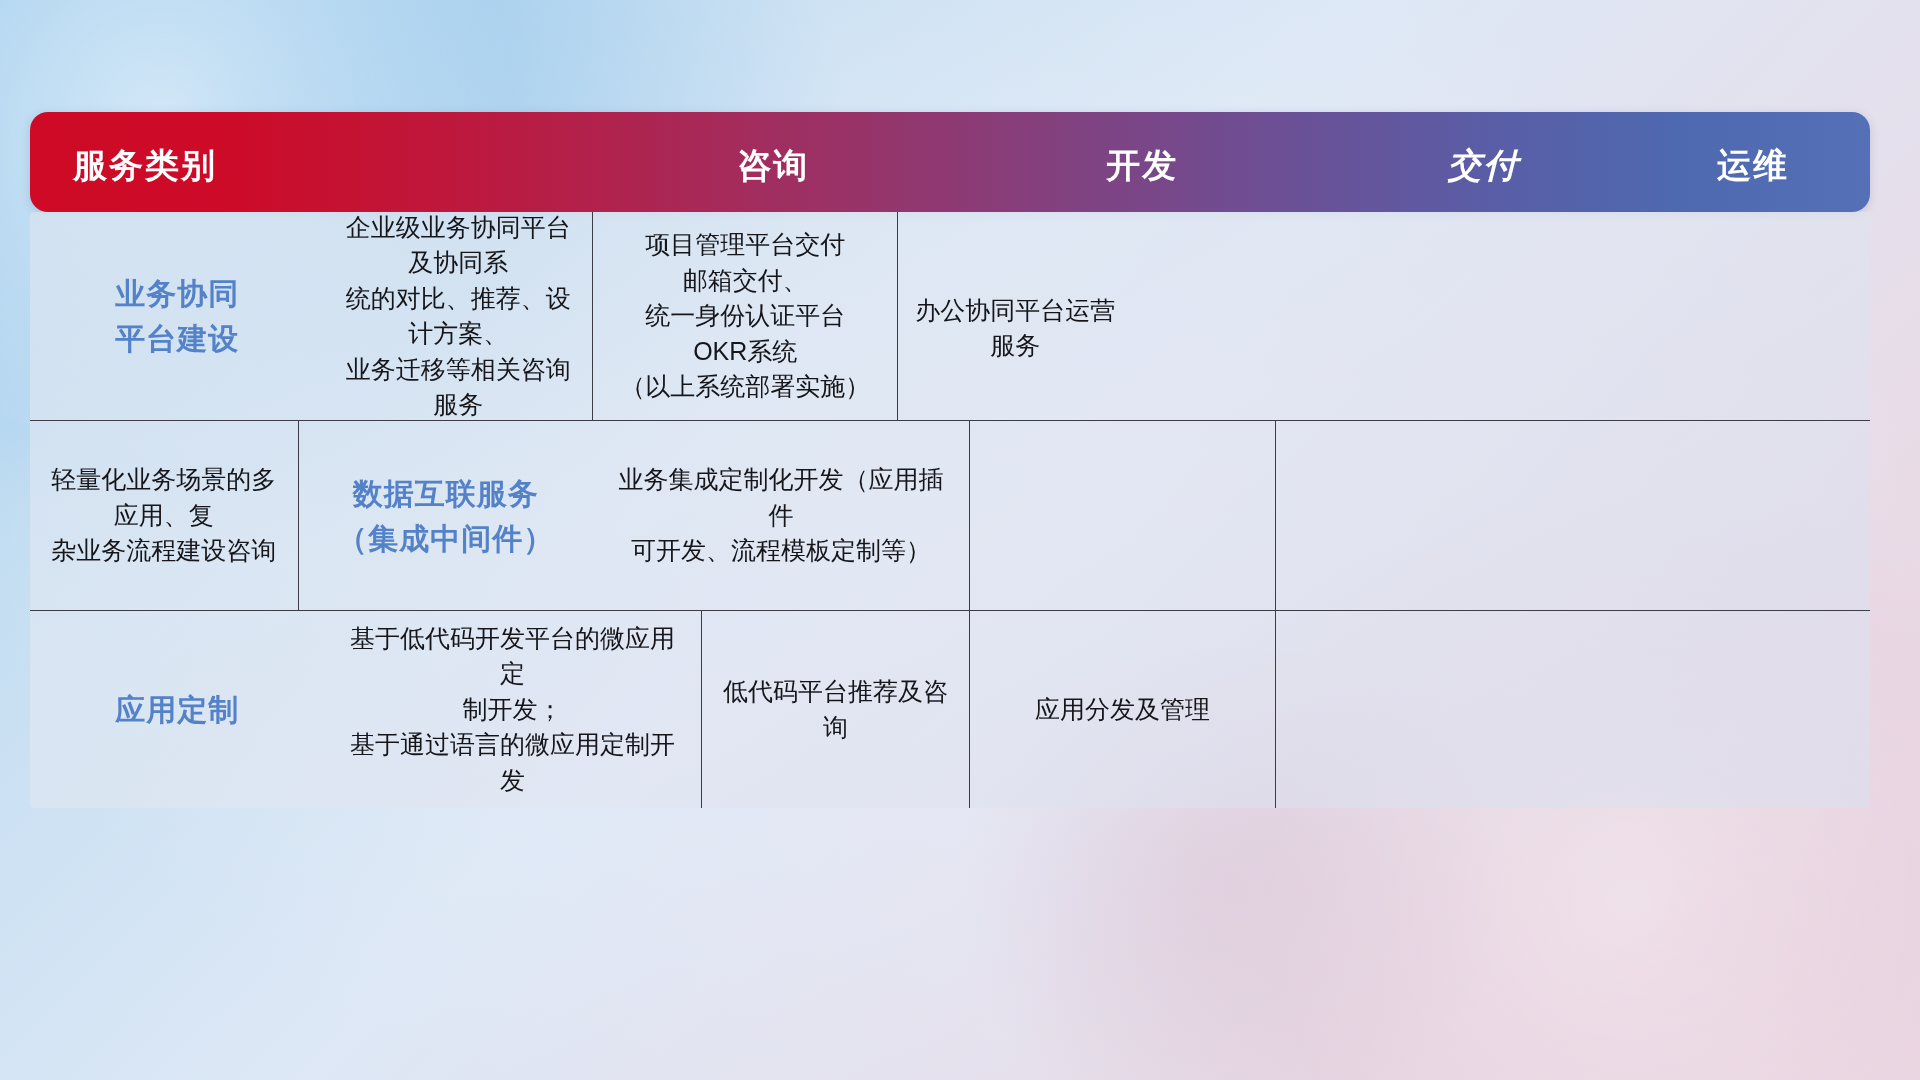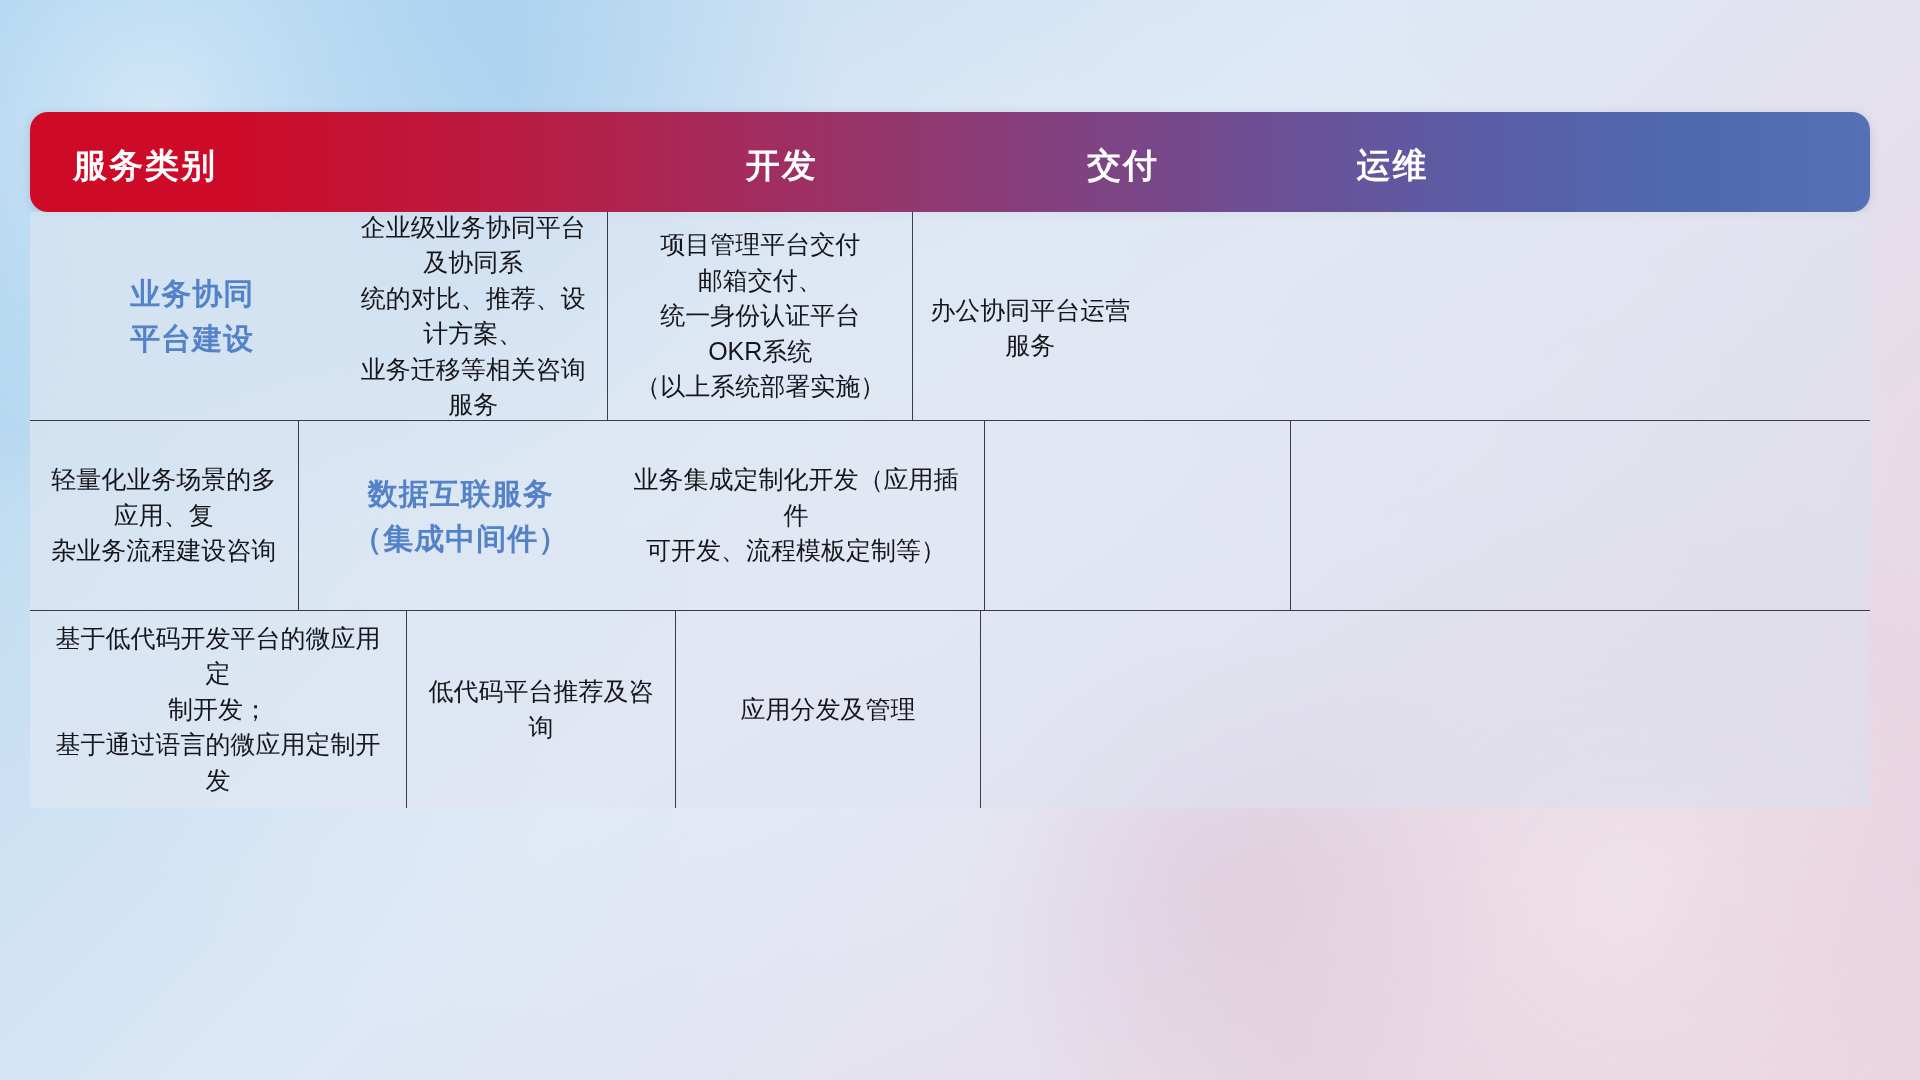--- a/index.html
+++ b/index.html
@@ -82,48 +82,49 @@
 
   .td.cat {
     color:#5382c8;
     font-weight:bold;
     font-size:30px;
     letter-spacing:1px;
     line-height:1.5;
   }
 
   
-  .c1 { width:16.0%;margin-left:15px; }
+  .c1 { width:16.0%; }
   .c2 { width:14.6%; }
   .c4 { width:20.5%; }
   .c5 { width:16.6%; }
   .c6 { width:12.7%;margin-top:24px; }
 
   
   .th.h1 { width:30.6%; justify-content:flex-start; padding-left:43px; }
   .th.h2 { width:19.6%; }
   .th.h3 { width:20.5%; }
-  .th.h4 { width:16.6%; }
+  .th.h4 { width:16.6%;font-style:italic; }
   .th.h5 { width:12.7%; }
 
   .r1 { height:208px; }
   .r2 { height:190px; }
   .r3 { height:198px; }
 </style>
 </head>
 <body>
 
 <div class="bloom bloom-a"></div>
 <div class="bloom bloom-b"></div>
 <div class="bloom bloom-c"></div>
 
 <div class="table-wrap">
 
   <div class="thead">
     <div class="th h1">服务类别</div>
+    <div class="th h2">咨询</div>
     <div class="th h3">开发</div>
     <div class="th h4">交付</div>
     <div class="th h5">运维</div>
   </div>
 
   <div class="tbody">
 
     <div class="trow r1">
       <div class="td cat c1">业务协同
 平台建设</div>
@@ -143,20 +144,21 @@
 杂业务流程建设咨询</div>
       <div class="td cat c1">数据互联服务
 （集成中间件）</div>
       <div class="td c4 rule-right">业务集成定制化开发（应用插件
 可开发、流程模板定制等）</div>
       <div class="td c5 rule-right"></div>
       <div class="td c6"></div>
     </div>
 
     <div class="trow r3">
+      <div class="td cat c1">应用定制</div>
       <div class="td c4 rule-right">基于低代码开发平台的微应用定
 制开发；
 基于通过语言的微应用定制开发</div>
       <div class="td c2 rule-right">低代码平台推荐及咨询</div>
       <div class="td c5 rule-right">应用分发及管理</div>
       <div class="td c6"></div>
     </div>
 
   </div>
 </div>

